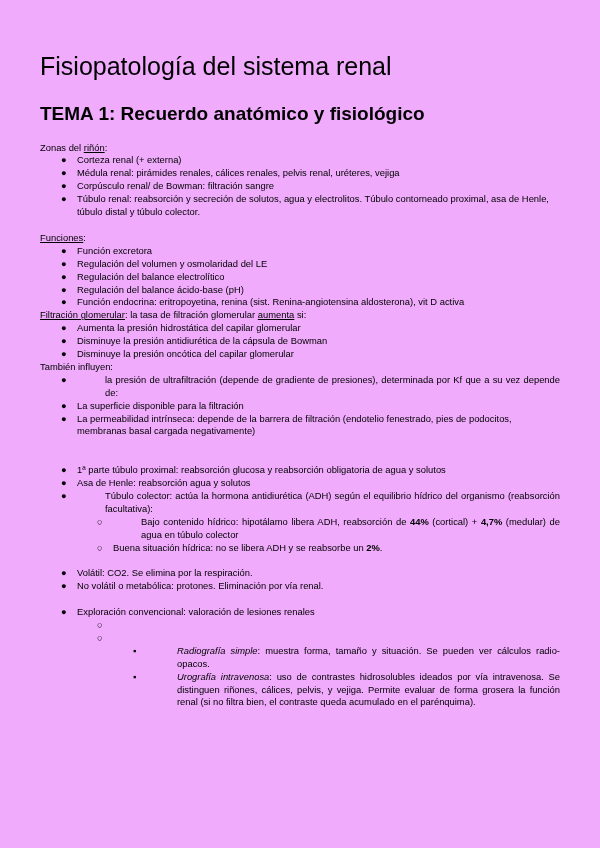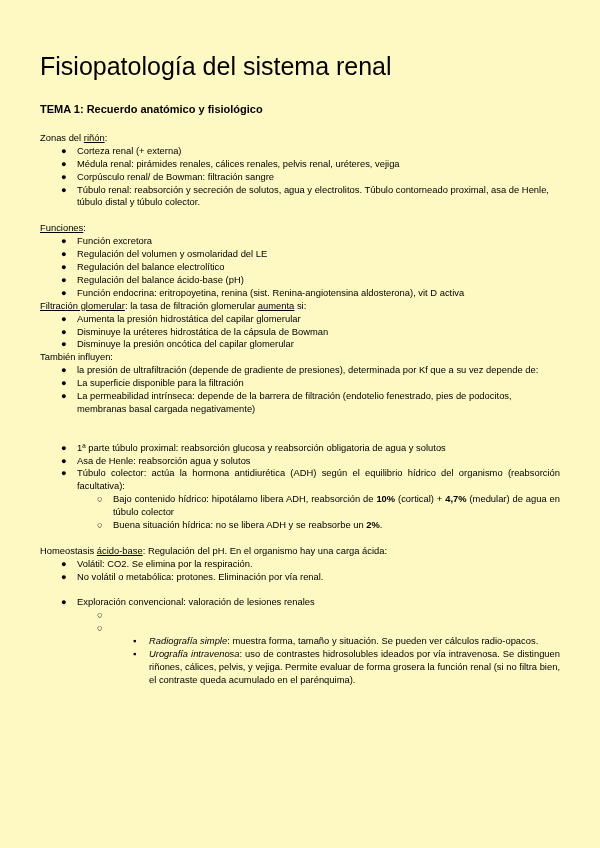--- a/index.html
+++ b/index.html
@@ -5,47 +5,47 @@
   * { margin: 0; padding: 0; box-sizing: border-box; }
   html, body { background: #ffffff; }
   body {
     width: 600px; height: 848px;
     font-family: "Liberation Sans", sans-serif;
     color: #000000;
     overflow: hidden;
   }
   .page {
     width: 600px; height: 848px;
-    background: #fef9c3;
+    background: #f0abfc;
     padding: 52px 40px 40px 40px;
     overflow: hidden;
   }
   .doc-title {
     font-size: 25px;
     font-weight: 400;
     line-height: 1.15;
     margin-bottom: 22px;
     letter-spacing: 0;
   }
   .sec-heading {
-    font-size: 11px;
+    font-size: 19px;
     font-weight: 700;
     line-height: 1.2;
     margin-bottom: 16px;
   }
   .doc-body { font-size: 9.4px; line-height: 12.9px; }
   .para { }
   .li { display: flex; }
   .lvl1 { padding-left: 21px; }
   .lvl2 { padding-left: 57px; }
   .lvl3 { padding-left: 93px; }
   .bullet { flex: 0 0 16px; width: 16px; }
   .lvl2 .bullet, .lvl3 .bullet { }
   .li-text { flex: 1 1 auto; }
-  .justify .li-text, .para.justify { text-align: justify; }
+  .justify .li-text, .para.justify { text-align: justify; margin-left: 28px; }
   .u { text-decoration: underline; }
   .i { font-style: italic; }
   .b { font-weight: 700; }
   .spacer { height: 12.9px; }
 </style>
 </head>
 <body>
 
 <div class="page">
   <h1 class="doc-title">Fisiopatología del sistema renal</h1>
@@ -90,21 +90,21 @@
         <span class="bullet">●</span>
         <span class="li-text"><span>Función endocrina: eritropoyetina, renina (sist. Renina-angiotensina aldosterona), vit D activa</span></span>
       </div>
       <div class="para"><span class="u">Filtración glomerular</span><span>: la tasa de filtración glomerular </span><span class="u">aumenta</span><span> si:</span></div>
       <div class="li lvl1">
         <span class="bullet">●</span>
         <span class="li-text"><span>Aumenta la presión hidrostática del capilar glomerular</span></span>
       </div>
       <div class="li lvl1">
         <span class="bullet">●</span>
-        <span class="li-text"><span>Disminuye la uréteres hidrostática de la cápsula de Bowman</span></span>
+        <span class="li-text"><span>Disminuye la presión antidiurética de la cápsula de Bowman</span></span>
       </div>
       <div class="li lvl1">
         <span class="bullet">●</span>
         <span class="li-text"><span>Disminuye la presión oncótica del capilar glomerular</span></span>
       </div>
       <div class="para"><span>También influyen:</span></div>
       <div class="li lvl1 justify">
         <span class="bullet">●</span>
         <span class="li-text"><span>la presión de ultrafiltración (depende de gradiente de presiones), determinada por Kf que a su vez depende de:</span></span>
       </div>
@@ -125,28 +125,27 @@
       <div class="li lvl1">
         <span class="bullet">●</span>
         <span class="li-text"><span>Asa de Henle: reabsorción agua y solutos</span></span>
       </div>
       <div class="li lvl1 justify">
         <span class="bullet">●</span>
         <span class="li-text"><span>Túbulo colector: actúa la hormona antidiurética (ADH) según el equilibrio hídrico del organismo (reabsorción facultativa):</span></span>
       </div>
       <div class="li lvl2 justify">
         <span class="bullet">○</span>
-        <span class="li-text"><span>Bajo contenido hídrico: hipotálamo libera ADH, reabsorción de </span><span class="b">10%</span><span> (cortical) + </span><span class="b">4,7%</span><span> (medular) de agua en túbulo colector</span></span>
+        <span class="li-text"><span>Bajo contenido hídrico: hipotálamo libera ADH, reabsorción de </span><span class="b">44%</span><span> (cortical) + </span><span class="b">4,7%</span><span> (medular) de agua en túbulo colector</span></span>
       </div>
       <div class="li lvl2">
         <span class="bullet">○</span>
         <span class="li-text"><span>Buena situación hídrica: no se libera ADH y se reabsorbe un </span><span class="b">2%</span><span>.</span></span>
       </div>
       <div class="spacer"></div>
-      <div class="para"><span>Homeostasis </span><span class="u">ácido-base</span><span>: Regulación del pH. En el organismo hay una carga ácida:</span></div>
       <div class="li lvl1">
         <span class="bullet">●</span>
         <span class="li-text"><span>Volátil: CO2. Se elimina por la respiración.</span></span>
       </div>
       <div class="li lvl1">
         <span class="bullet">●</span>
         <span class="li-text"><span>No volátil o metabólica: protones. Eliminación por vía renal.</span></span>
       </div>
       <div class="spacer"></div>
       <div class="li lvl1">

